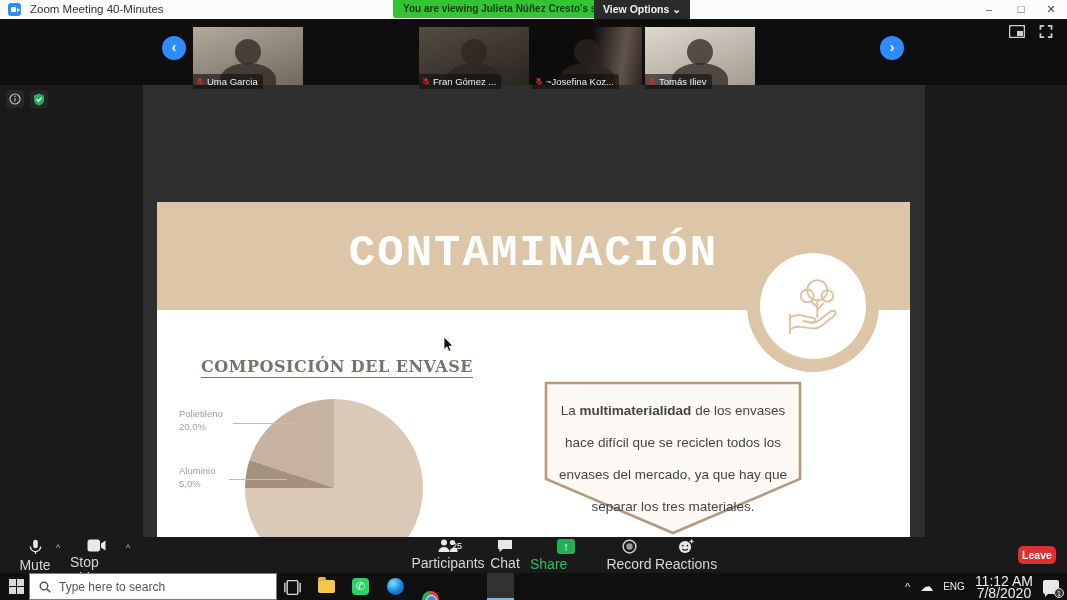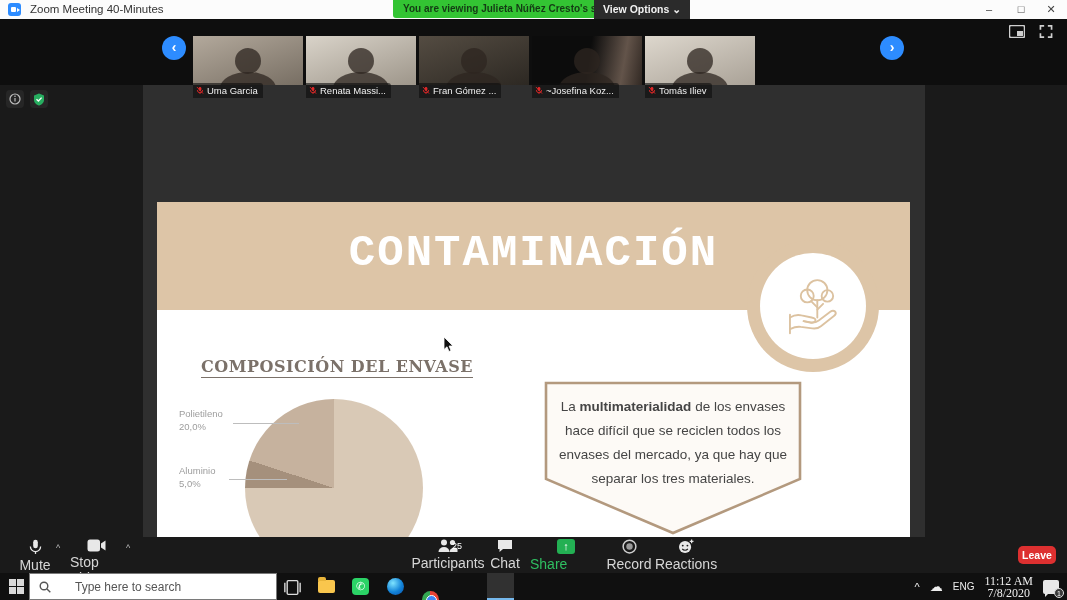--- a/index.html
+++ b/index.html
@@ -13,21 +13,21 @@
   .app-icon:after { content:""; position:absolute; left:3px; top:4px; width:5px; height:5px; background:#fff; border-radius:1px; }
   .app-icon:before { content:""; position:absolute; right:1.5px; top:4.5px; border-left:3px solid #fff; border-top:2px solid transparent; border-bottom:2px solid transparent; }
   .win-title { position:absolute; left:30px; top:3px; font-size:11.5px; color:#333; }
   .banner { position:absolute; left:393px; top:0; height:18px; background:#33c433; color:#143a14; font-size:10px; font-weight:bold; line-height:18px; padding:0 10px; border-radius:0 0 3px 3px; }
   .view-options { position:absolute; left:594px; top:0; height:26px; background:#2b2b2b; color:#f2f2f2; font-size:10.5px; font-weight:bold; line-height:18px; padding:0 9px; border-radius:0 0 3px 3px; cursor:pointer; }
   .win-ctrl { position:absolute; top:2px; width:14px; height:14px; color:#444; font-size:11px; line-height:14px; text-align:center; }
 
   
   .video-strip { position:absolute; left:0; top:19px; width:1067px; height:66px; background:#0e0e0e; }
   .nav-arrow { position:absolute; top:17px; width:24px; height:24px; border-radius:50%; background:#2d8cff; color:#fff; font-size:14px; font-weight:bold; text-align:center; line-height:22px; cursor:pointer; }
-  .thumb { position:absolute; top:17px; width:110px; height:62px; overflow:hidden; }
+  .thumb { position:absolute; top:8px; width:110px; height:62px; overflow:hidden; }
   .thumb:before { content:""; position:absolute; left:50%; top:12px; width:26px; height:26px; margin-left:-13px; border-radius:50%; background:rgba(45,38,32,.75); }
   .thumb:after  { content:""; position:absolute; left:50%; top:36px; width:56px; height:32px; margin-left:-28px; border-radius:50% 50% 0 0; background:rgba(45,38,32,.75); }
   .t1 { background:linear-gradient(160deg,#b3a99c,#6f665b); }
   .t2 { background:linear-gradient(160deg,#d9d3c9,#958d81); }
   .t3 { background:linear-gradient(160deg,#544c42,#27231e); }
   .t4 { background:linear-gradient(100deg,#0c0c0c 50%,#63544a 80%,#2c241f); }
   .t5 { background:linear-gradient(160deg,#ddd7cd,#a29a8f); }
   .t6 { background:linear-gradient(160deg,#ccc5bd,#7e766e); }
   .name-chip { position:absolute; left:0; bottom:0; display:flex; align-items:center; gap:3px; background:rgba(15,15,15,.62); color:#f0f0f0; font-size:9.5px; padding:2px 5px 2px 3px; border-radius:0 3px 0 0; z-index:2; }
   .strip-icons { position:absolute; right:14px; top:6px; display:flex; gap:14px; }
@@ -46,53 +46,53 @@
   .eco-ring { position:absolute; left:590px; top:38px; width:132px; height:132px; border-radius:50%; background:#ddc5a7; }
   .eco-circle { position:absolute; left:603px; top:51px; width:106px; height:106px; border-radius:50%; background:#fff; display:flex; align-items:center; justify-content:center; }
 
   .chart-title { position:absolute; left:40px; top:155px; width:280px; text-align:center; font-family:"DejaVu Serif","Liberation Serif",serif; font-weight:bold; font-size:16px; letter-spacing:0.5px; color:#7b7169; }
   .chart-title span { border-bottom:1.5px solid #7b7169; padding-bottom:1px; }
   .pie { position:absolute; left:88px; top:197px; width:178px; height:178px; border-radius:50%; }
   .pie-label { position:absolute; font-size:9.5px; color:#9d9d9d; line-height:13px; }
   .leader { position:absolute; height:1px; background:#bdbdbd; }
 
   .callout-svg { position:absolute; left:385px; top:177px; }
-  .callout-text { position:absolute; left:401px; top:193px; width:230px; text-align:center; font-size:13.5px; line-height:24px; color:#454545; }
+  .callout-text { position:absolute; left:401px; top:193px; width:230px; text-align:center; font-size:13.5px; line-height:32px; color:#454545; }
   .para { position:absolute; left:368px; top:343px; width:296px; text-align:center; font-size:12px; line-height:23px; color:#4a4a4a; }
 
   .cursor { position:absolute; left:443px; top:252px; z-index:5; }
 
   
   .toolbar { position:absolute; left:0; top:537px; width:1067px; height:36px; background:#1a1a1a; }
   .tool { position:absolute; top:2px; display:flex; flex-direction:column; align-items:center; gap:2px; cursor:pointer; }
   .tool-label { font-size:14px; color:#d6d6d6; }
   .caret { position:absolute; top:6px; width:7px; height:7px; color:#bbb; font-size:9px; cursor:pointer; }
   .count-badge { position:absolute; font-size:9px; color:#fff; }
   .leave-btn { position:absolute; left:1018px; top:9px; width:38px; height:18px; background:#dd3030; border-radius:5px; color:#fff; font-size:10.5px; font-weight:bold; text-align:center; line-height:18px; cursor:pointer; }
   .share-ic { width:18px; height:15px; background:#23b053; border-radius:3px; position:relative; }
   .share-ic:after { content:"\2191"; position:absolute; left:0; top:0; width:18px; text-align:center; color:#fff; font-size:11px; font-weight:bold; line-height:15px; }
   .green { color:#2fbf61; }
 
   
   .taskbar { position:absolute; left:0; top:573px; width:1067px; height:27px; background:#101010; }
   .start { position:absolute; left:9px; top:6px; width:15px; height:15px; display:grid; grid-template-columns:7px 7px; grid-template-rows:7px 7px; gap:1px; cursor:pointer; }
   .start i { background:#d9d9d9; }
-  .searchbox { position:absolute; left:29px; top:0; width:248px; height:27px; background:#fff; border:1px solid #7a7a7a; display:flex; align-items:center; gap:24px; padding:0 9px; cursor:text; }
+  .searchbox { position:absolute; left:29px; top:0; width:248px; height:27px; background:#fff; border:1px solid #7a7a7a; display:flex; align-items:center; gap:8px; padding:0 9px; cursor:text; }
   .searchbox span { font-size:12px; color:#555; }
   .tb-ic { position:absolute; top:5px; width:17px; height:17px; cursor:pointer; }
   .folder { background:#f9c64d; border-radius:2px; position:relative; }
   .folder:before { content:""; position:absolute; left:0; top:-3px; width:8px; height:4px; background:#e8b43a; border-radius:2px 2px 0 0; }
   .whatsapp { background:#2bd366; border-radius:4px; color:#fff; font-size:11px; text-align:center; line-height:17px; }
   .edge { border-radius:50%; background:radial-gradient(circle at 35% 30%, #7ee3ff, #1283d8 55%, #0a4fa8); }
   .chrome { border-radius:50%; background:conic-gradient(#ea4335 0 120deg,#fbbc05 120deg 240deg,#34a853 240deg 360deg); position:relative; }
   .chrome:after { content:""; position:absolute; left:4px; top:4px; width:9px; height:9px; border-radius:50%; background:#4285f4; border:1.5px solid #fff; }
   .task-active { position:absolute; left:487px; top:0; width:27px; height:27px; background:rgba(255,255,255,.14); border-bottom:2px solid #76b9ed; }
   .tray { position:absolute; right:0; top:0; height:27px; display:flex; align-items:center; gap:10px; padding-right:8px; color:#eee; }
   .tray .txt { font-size:10px; }
-  .clock { text-align:center; font-size:12px; line-height:12px; cursor:pointer;font-family:Liberation Serif, serif; }
+  .clock { text-align:center; font-size:14px; line-height:12px; cursor:pointer; }
   .notif { position:relative; width:16px; height:14px; background:#e8e8e8; border-radius:2px; cursor:pointer; }
   .notif:after { content:""; position:absolute; left:2px; bottom:-3px; border-top:4px solid #e8e8e8; border-right:4px solid transparent; }
   .notif-badge { position:absolute; right:-5px; bottom:-4px; width:10px; height:10px; border-radius:50%; background:#3a3a3a; border:1px solid #ddd; color:#fff; font-size:7px; text-align:center; line-height:9px; }
 </style>
 </head>
 <body>
 
 <div id="screen">
 
   <div class="titlebar">
@@ -110,31 +110,20 @@
 
     <div class="thumb t1" style="left:193px;">
       <div class="name-chip">
         <svg width="8" height="9" viewBox="0 0 9 9">
             <rect x="3" y="0.5" width="3" height="4.5" rx="1.5" fill="#e02828"></rect>
             <path d="M1.5 4a3 3 0 0 0 6 0" stroke="#e02828" fill="none"></path>
             <line x1="4.5" y1="7" x2="4.5" y2="8.5" stroke="#e02828"></line>
             <line x1="1" y1="0.5" x2="8" y2="8" stroke="#e02828"></line>
           </svg>
         <span>Uma Garcia</span>
-      </div>
-    </div>
-    <div class="thumb t2" style="left:306px;">
-      <div class="name-chip">
-        <svg width="8" height="9" viewBox="0 0 9 9">
-            <rect x="3" y="0.5" width="3" height="4.5" rx="1.5" fill="#e02828"></rect>
-            <path d="M1.5 4a3 3 0 0 0 6 0" stroke="#e02828" fill="none"></path>
-            <line x1="4.5" y1="7" x2="4.5" y2="8.5" stroke="#e02828"></line>
-            <line x1="1" y1="0.5" x2="8" y2="8" stroke="#e02828"></line>
-          </svg>
-        <span>Renata Massi...</span>
       </div>
     </div>
     <div class="thumb t3" style="left:419px;">
       <div class="name-chip">
         <svg width="8" height="9" viewBox="0 0 9 9">
             <rect x="3" y="0.5" width="3" height="4.5" rx="1.5" fill="#e02828"></rect>
             <path d="M1.5 4a3 3 0 0 0 6 0" stroke="#e02828" fill="none"></path>
             <line x1="4.5" y1="7" x2="4.5" y2="8.5" stroke="#e02828"></line>
             <line x1="1" y1="0.5" x2="8" y2="8" stroke="#e02828"></line>
           </svg>

